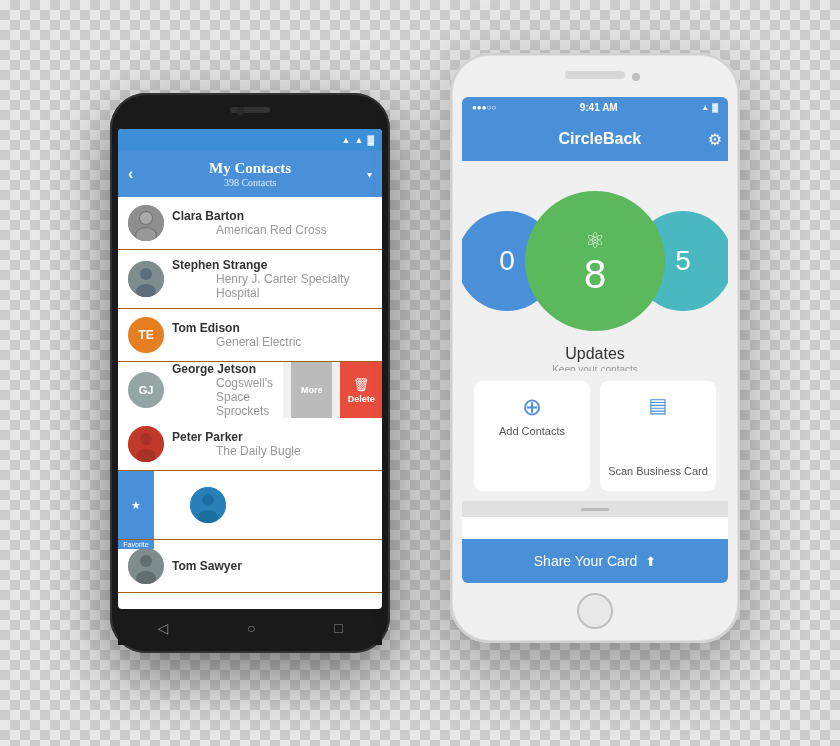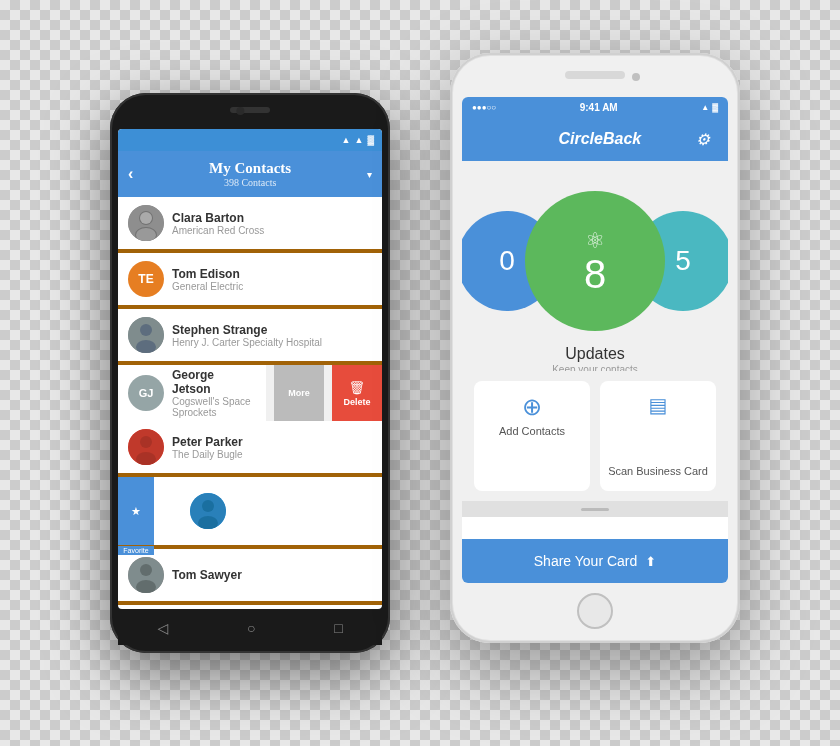--- a/index.html
+++ b/index.html
@@ -156,21 +156,21 @@
       background: #f5f5f5;
       flex: 1;
       overflow: hidden;
     }
 
     .contact-item {
       display: flex;
       align-items: center;
       padding: 8px 10px;
       background: white;
-      border-bottom: 4px solid #a16207;
+      border-bottom: 1px solid #a16207;
       gap: 8px;
     }
 
     .contact-item.favorited {
       position: relative;
     }
 
     .favorite-badge {
       position: absolute;
       left: 0;
@@ -250,22 +250,23 @@
     .avatar-clara { background: #8e8e8e; }
     .avatar-tom { background: #e67e22; }
 
     .contact-name {
       font-size: 12px;
       font-weight: 600;
       color: #333;
     }
 
     .contact-company {
-      font-size: 10px;
+      font-size: 12px;
       color: #999;
+      margin-left: 44px;
     }
 
     
     .iphone {
       position: absolute;
       right: 20px;
       top: 20px;
       width: 290px;
       height: 590px;
       background: #f0f0f0;
@@ -349,22 +350,21 @@
       font-size: 8px;
     }
 
     
     .ios-header {
       background: #4a90d9;
       height: 44px;
       display: flex;
       align-items: center;
       justify-content: space-between;
-      padding: 0 18px;
-      font-style: italic;
+      padding: 0 6px;
     }
 
     .ios-app-title {
       color: white;
       font-size: 16px;
       font-weight: 600;
     }
 
     .ios-gear-icon {
       color: white;
@@ -408,38 +408,38 @@
               <ellipse cx="18" cy="30" rx="10" ry="7" fill="#999"></ellipse>
             </svg>
           </div>
           <div>
             <div class="contact-name">Clara Barton</div>
             <div class="contact-company">American Red Cross</div>
           </div>
         </div>
 
         <div class="contact-item">
-          <div class="contact-avatar avatar-tom" style="background:#e67e22; font-size:12px; font-weight:bold;">TE</div>
-          <div>
-            <div class="contact-name">Tom Edison</div>
-            <div class="contact-company">General Electric</div>
-          </div>
-        </div>
-
-        <div class="contact-item">
           <div class="contact-avatar" style="background:#7f8c8d;">
             <svg width="36" height="36" viewBox="0 0 36 36">
               <rect width="36" height="36" rx="18" fill="#7f8c8d"></rect>
               <circle cx="18" cy="13" r="6" fill="#5d6d7e"></circle>
               <ellipse cx="18" cy="30" rx="10" ry="7" fill="#5d6d7e"></ellipse>
             </svg>
           </div>
           <div>
             <div class="contact-name">Stephen Strange</div>
             <div class="contact-company">Henry J. Carter Specialty Hospital</div>
+          </div>
+        </div>
+
+        <div class="contact-item">
+          <div class="contact-avatar avatar-tom" style="background:#e67e22; font-size:12px; font-weight:bold;">TE</div>
+          <div>
+            <div class="contact-name">Tom Edison</div>
+            <div class="contact-company">General Electric</div>
           </div>
         </div>
 
         <div class="contact-item swipe-actions">
           <div class="contact-info-partial">
             <div class="contact-avatar" style="background:#95a5a6; font-size:11px; font-weight:bold;">GJ</div>
             <div>
               <div class="contact-name">George Jetson</div>
               <div class="contact-company">Cogswell's Space Sprockets</div>
             </div>

